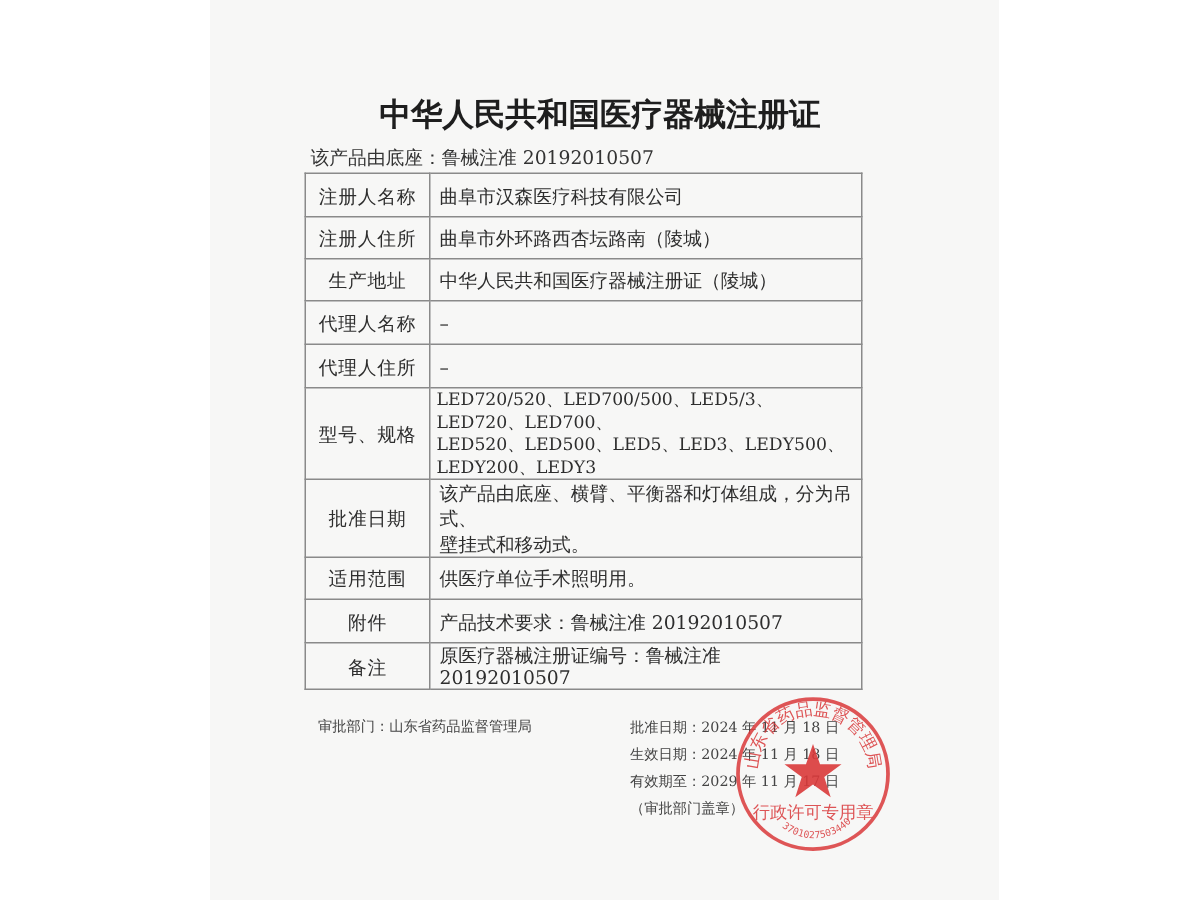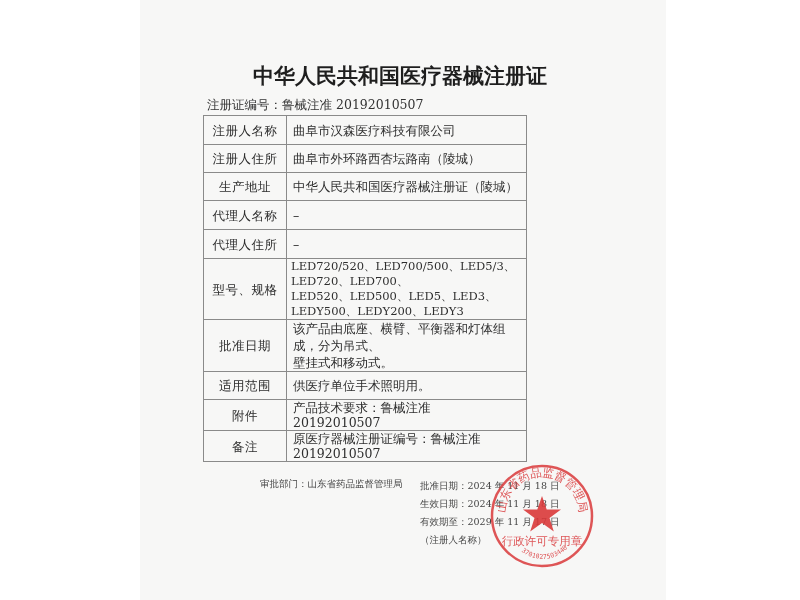--- a/index.html
+++ b/index.html
@@ -13,47 +13,47 @@
     }
     .title {
       position: absolute; left: 0; top: 62px; width: 800px; text-align: center;
       font-family: "DejaVu Sans", "Liberation Sans", sans-serif;
       font-weight: bold; font-size: 21px; letter-spacing: 0px; color: #1e1e1e;
     }
     .regno {
       position: absolute; left: 207px; top: 97px; font-size: 12.5px; color: #333;
     }
     table.cert {
-      position: absolute; left: 203px; top: 115px; width: 324px;
+      position: absolute; left: 203px; top: 115px; width: 372px;
       border-collapse: collapse; font-size: 12.5px;
     }
     table.cert td {
       border: 1px solid #8a8a8a; padding: 0 6px; color: #2e2e2e; line-height: 15px;
     }
     table.cert td.lbl { width: 82px; text-align: center; padding: 0; letter-spacing: 0.5px; }
     table.cert td.val { text-align: left; }
     .footer-dept {
-      position: absolute; left: 212px; top: 478px; font-size: 9.5px; color: #444; margin-left: 48px;
+      position: absolute; left: 212px; top: 478px; font-size: 9.5px; color: #444;
     }
     .dates {
       position: absolute; left: 420px; top: 477px; font-size: 9.5px; color: #444; line-height: 18px;
     }
     .stamp {
       position: absolute; left: 488px; top: 462px; width: 108px; height: 108px;
     }
   </style>
 </head>
 <body>
 
 <div class="paper"></div>
 
 <div class="title">中华人民共和国医疗器械注册证</div>
 
 <div class="regno">
-  <span>注册证编号：</span><span>鲁械注准 20192010507</span>
+  <span>该产品由底座：</span><span>鲁械注准 20192010507</span>
 </div>
 
 <table class="cert">
   <tbody>
       <tr style="height:29px">
     <td class="lbl">注册人名称</td>
     <td class="val">曲阜市汉森医疗科技有限公司</td>
   </tr>
   <tr style="height:28px">
     <td class="lbl">注册人住所</td>
@@ -99,21 +99,21 @@
   </tr>
 </tbody>
   </table>
 
 <div class="footer-dept">审批部门：山东省药品监督管理局</div>
 
 <div class="dates">
   <div>批准日期：2024 年 11 月 18 日</div>
   <div>生效日期：2024 年 11 月 18 日</div>
   <div>有效期至：2029 年 11 月 17 日</div>
-  <div>（注册人名称）</div>
+  <div>（审批部门盖章）</div>
 </div>
 
 <svg class="stamp" viewBox="0 0 108 108">
   <defs>
     <path id="arcTop" d="M 18 60 A 37 37 0 1 1 90 60"></path>
     <path id="arcBot" d="M 28 84 A 34 34 0 0 0 84 80"></path>
   </defs>
   <circle cx="54" cy="54" r="50" fill="none" stroke="#d9383a" stroke-width="2.5" opacity="0.85"></circle>
   <polygon points="54,34 58.7,47.5 73,47.5 61.5,56 65.8,69.5 54,61 42.2,69.5 46.5,56 35,47.5 49.3,47.5" fill="#d9383a" opacity="0.9"></polygon>
   <text font-family="DejaVu Sans, sans-serif" font-size="11.5" fill="#d9383a" opacity="0.85">

